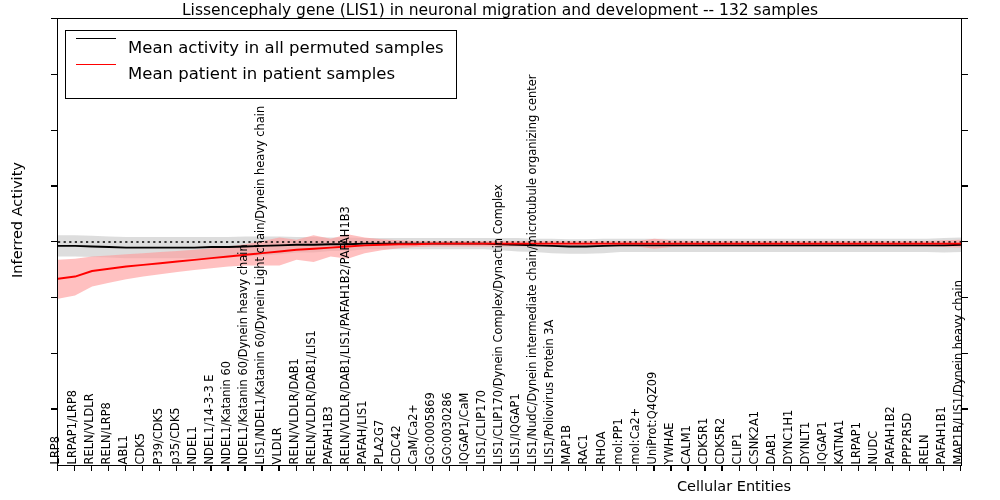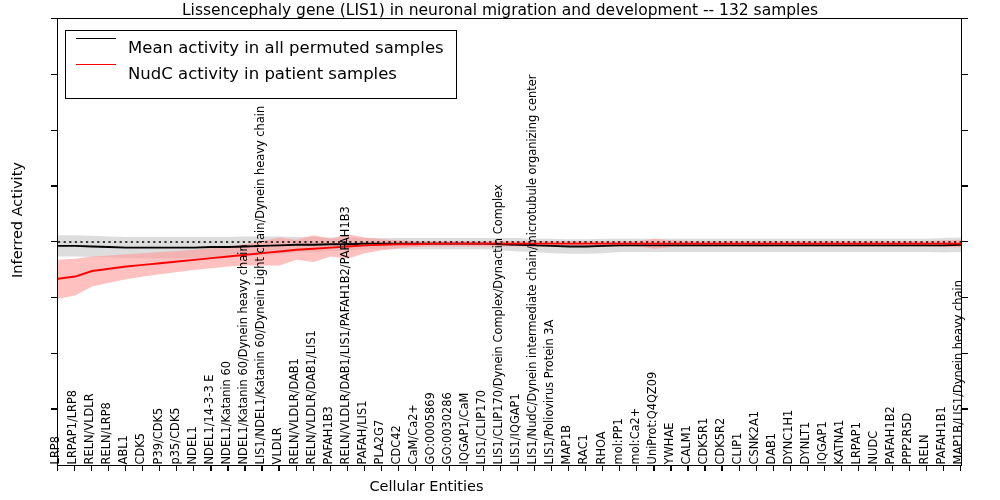--- a/index.html
+++ b/index.html
@@ -35,22 +35,22 @@
   }
   .ytick-mark{
     position:absolute;left:51px;width:6px;height:1.3px;background:#000;
   }
   .ytick-inner{
     position:absolute;left:962px;width:6px;height:1.3px;background:#000;
   }
 
   
   .xlabel{
-    position:absolute;left:0;top:478px;width:791px;text-align:center;
-    font-size:14.5px;color:#000;padding-left:31px;
+    position:absolute;left:0;top:478px;width:791px;text-align:right;
+    font-size:14.5px;color:#000;
   }
   .xtick-wrap{position:absolute;left:0;top:0;width:1000px;height:500px;
                pointer-events:none;}
   .xtick{
     position:absolute;bottom:0;
     font-size:11.4px;color:#000;white-space:nowrap;
     transform-origin:left bottom;
     transform:rotate(-90deg);
     line-height:1;
   }
@@ -218,17 +218,17 @@
 
   <div class="xlabel">Cellular Entities</div>
 
   <div class="legend-box">
     <div class="legend-row">
       <span class="legend-swatch"></span>
       <span class="legend-text">Mean activity in all permuted samples</span>
     </div>
     <div class="legend-row">
       <span class="legend-swatch red"></span>
-      <span class="legend-text">NudC activity in patient samples</span>
+      <span class="legend-text">Mean patient in patient samples</span>
     </div>
   </div>
 
 </div>
 
 </body></html>

